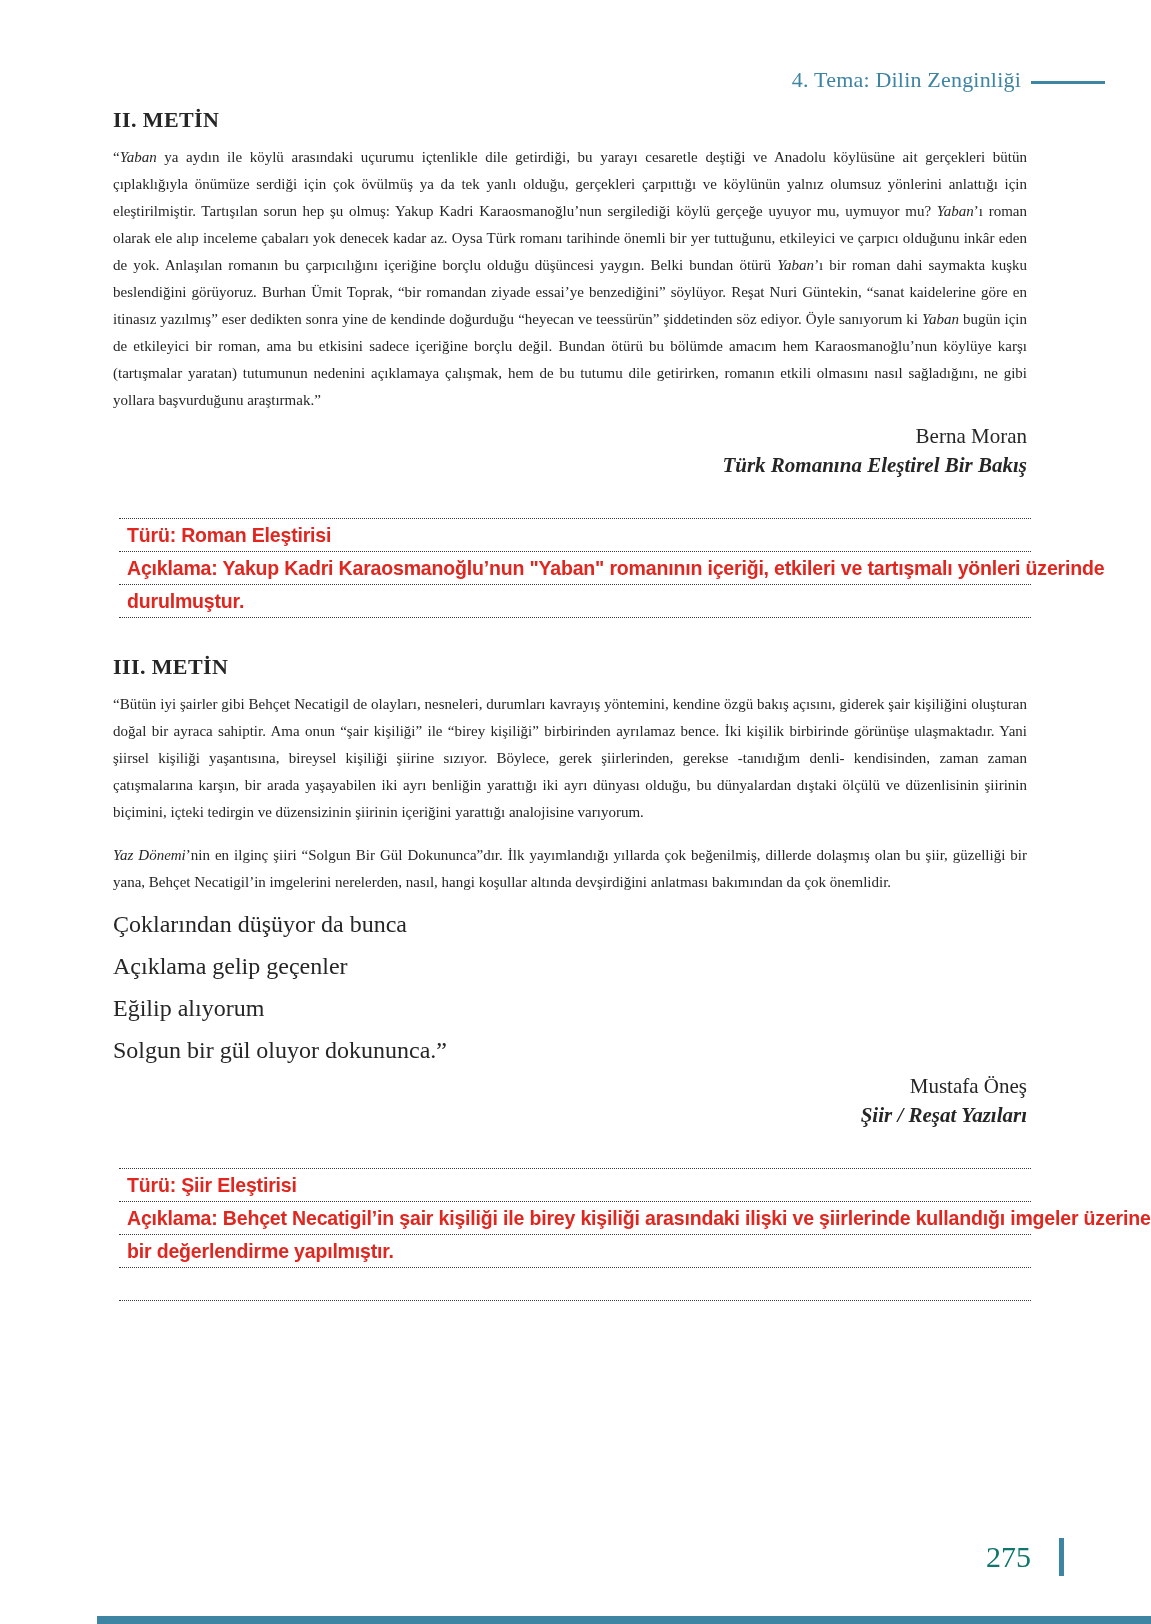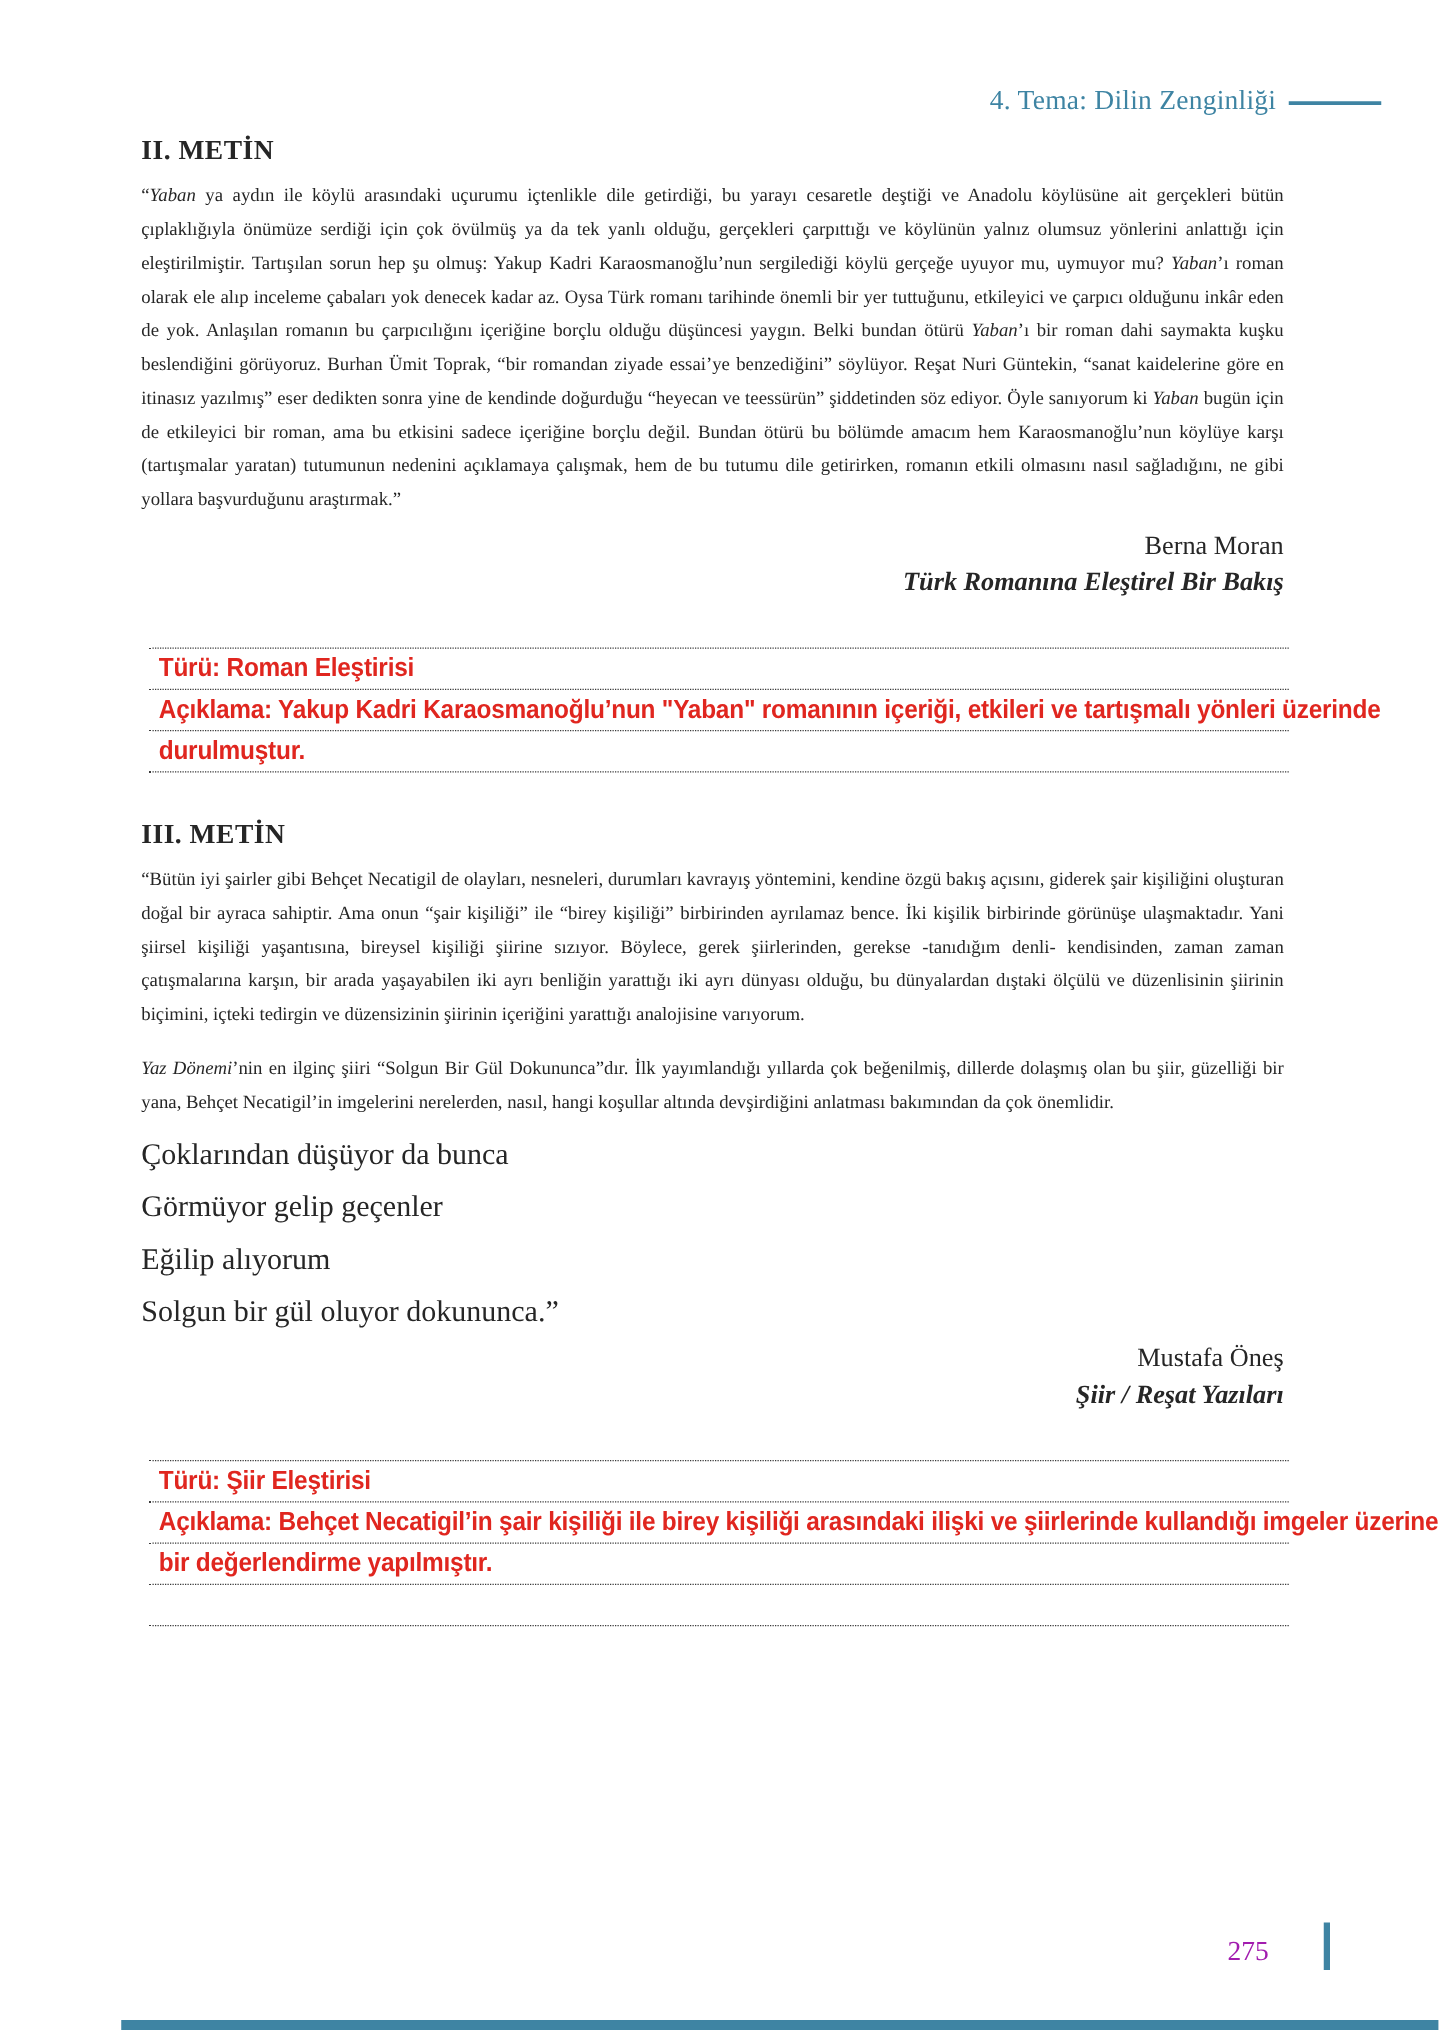--- a/index.html
+++ b/index.html
@@ -36,21 +36,21 @@
   .answer-row{height:33px;border-bottom:1px dotted #3a3a3a;position:relative;white-space:nowrap;overflow:visible;}
   .answer-row .red{position:absolute;left:8px;bottom:1px;display:inline-block;
      font-family:"Liberation Sans","DejaVu Sans",sans-serif;font-weight:700;
      font-size:21px;line-height:30px;color:var(--red);
      transform:scaleX(.93);transform-origin:left bottom;letter-spacing:-.2px;}
 
   .poem{font-size:24px;line-height:27px;margin-top:15px;}
 
   
   .pagenum-wrap{position:absolute;right:0;bottom:48px;height:40px;}
-  .pagenum{position:absolute;right:136px;bottom:2px;font-size:22px;color:#a21caf;}
+  .pagenum{position:absolute;right:120px;bottom:2px;font-size:30px;color:#0f766e;}
   .pagenum-bar{position:absolute;right:87px;bottom:0;width:5px;height:38px;background:var(--accent);}
   .footer-bar{position:absolute;left:97px;right:0;bottom:0;height:8px;background:var(--accent);}
 </style>
 </head>
 <body>
 
 <div class="page">
 
   <div class="tema-header">
     <span class="tema-title">4. Tema: Dilin Zenginliği</span><span class="tema-rule"></span>
@@ -79,21 +79,21 @@
         </div>
     </div>
 
     <h2 class="metin">III. METİN</h2>
 
     <p class="body-p"><span>“Bütün iyi şairler gibi Behçet Necatigil de olayları, nesneleri, durumları kavrayış yöntemini, kendine özgü bakış açısını, giderek şair kişiliğini oluşturan doğal bir ayraca sahiptir. Ama onun “şair kişiliği” ile “birey kişiliği” birbirinden ayrılamaz bence. İki kişilik birbirinde görünüşe ulaşmaktadır. Yani şiirsel kişiliği yaşantısına, bireysel kişiliği şiirine sızıyor. Böylece, gerek şiirlerinden, gerekse -tanıdığım denli- kendisinden, zaman zaman çatışmalarına karşın, bir arada yaşayabilen iki ayrı benliğin yarattığı iki ayrı dünyası olduğu, bu dünyalardan dıştaki ölçülü ve düzenlisinin şiirinin biçimini, içteki tedirgin ve düzensizinin şiirinin içeriğini yarattığı analojisine varıyorum.</span></p>
 
     <p class="body-p para2"><span class="ital">Yaz Dönemi</span><span>’nin en ilginç şiiri “Solgun Bir Gül Dokununca”dır. İlk yayımlandığı yıllarda çok beğenilmiş, dillerde dolaşmış olan bu şiir, güzelliği bir yana, Behçet Necatigil’in imgelerini nerelerden, nasıl, hangi koşullar altında devşirdiğini anlatması bakımından da çok önemlidir.</span></p>
 
     <p class="poem">Çoklarından düşüyor da bunca</p>
-    <p class="poem">Görmüyor gelip geçenler</p>
+    <p class="poem">Açıklama gelip geçenler</p>
     <p class="poem">Eğilip alıyorum</p>
     <p class="poem">Solgun bir gül oluyor dokununca.”</p>
 
     <div class="attrib">
       <div class="author">Mustafa Öneş</div>
       <div class="source">Şiir / Reşat Yazıları</div>
     </div>
 
     <div class="answer-block">
       <div class="answer-row">

